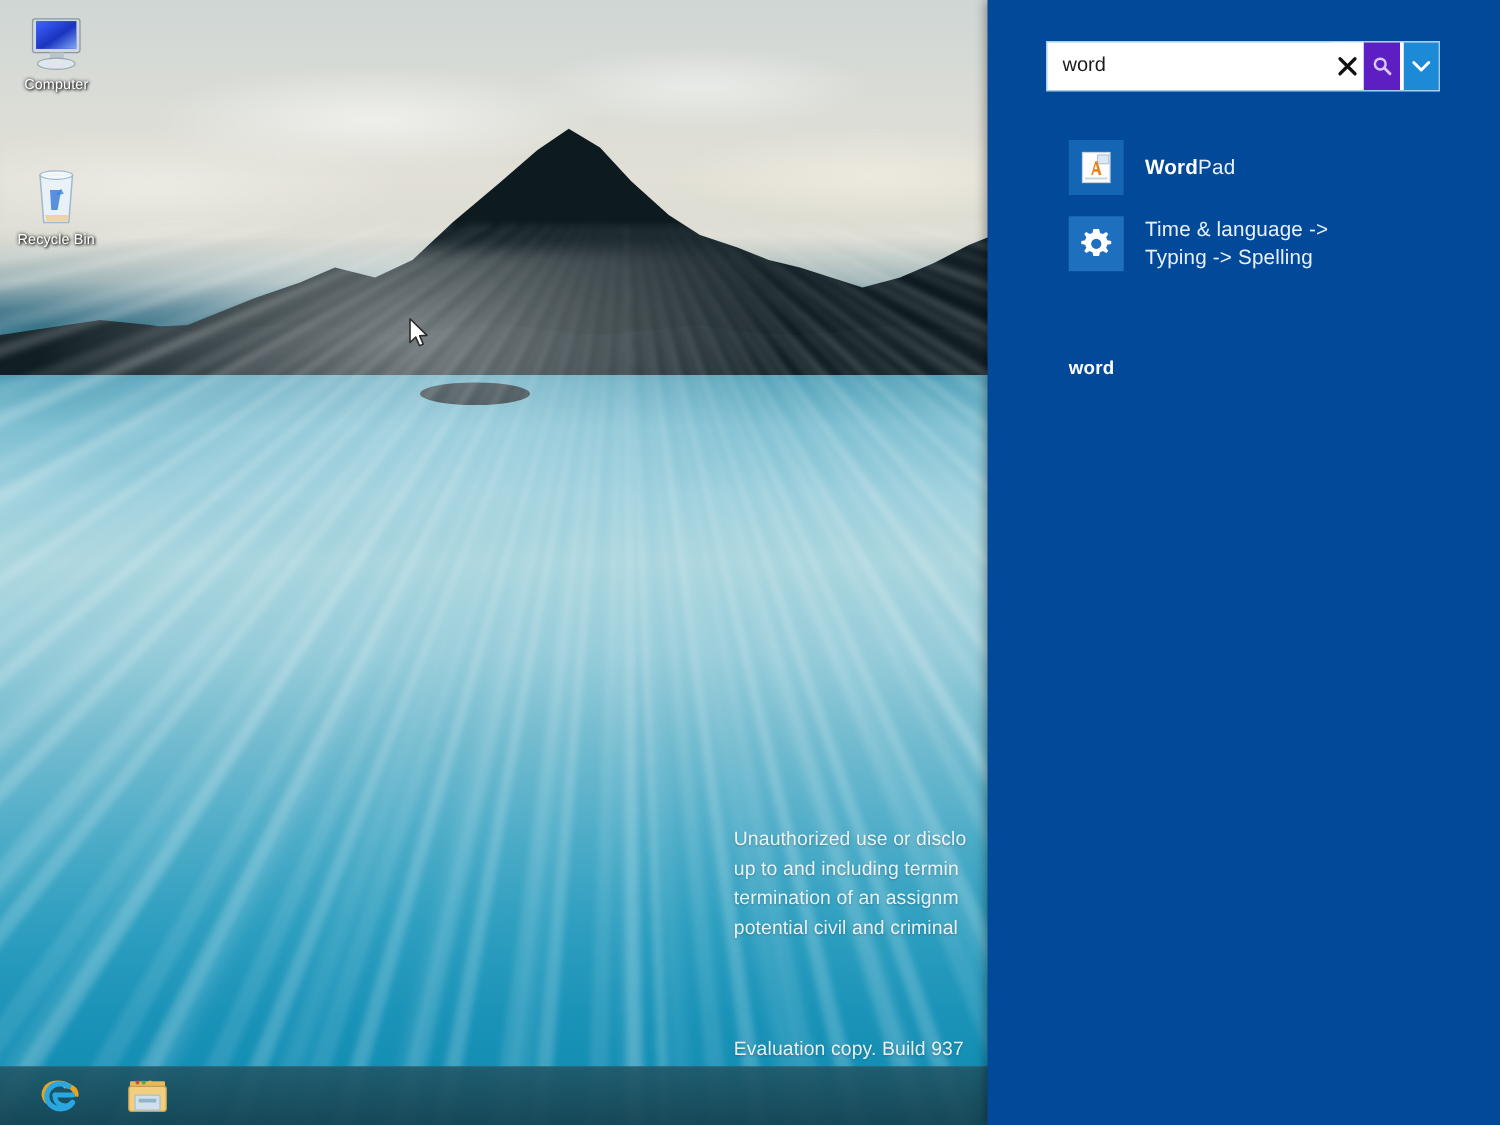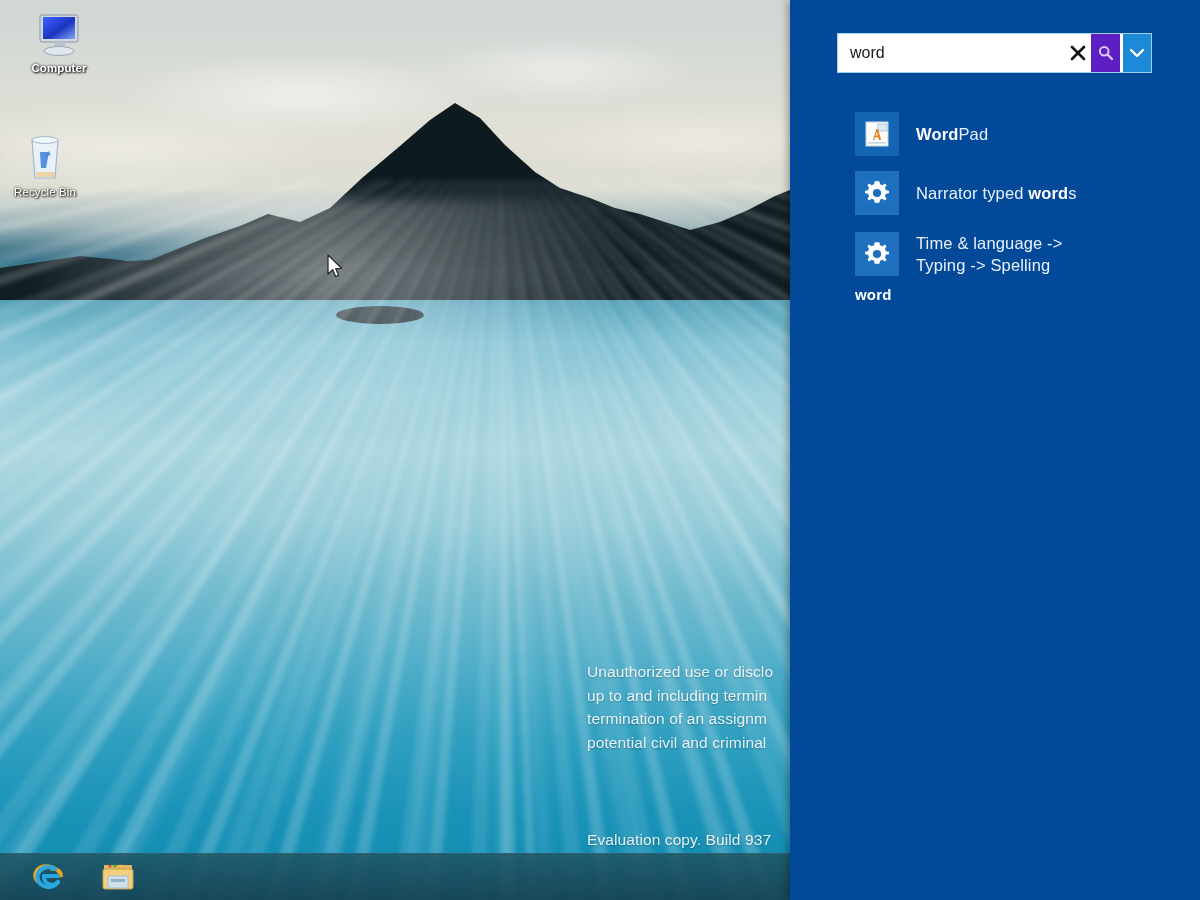--- a/index.html
+++ b/index.html
@@ -108,21 +108,21 @@
     justify-content: center;
   }
   .desk-icon .caption {
     margin-top: 4px;
     font-size: 11.5px;
     color: #ffffff;
     text-shadow: 0 0 3px rgba(0,0,0,0.95), 1px 1px 2px rgba(0,0,0,0.9);
     line-height: 13px;
     letter-spacing: .1px;
   }
-  #icon-computer { left: 17px; top: 6px; font-weight: bold; }
+  #icon-computer { left: 3px; top: 6px; }
   #icon-recycle  { left: 3px; top: 130px; text-align: center; }
 
   
   .taskbar {
     position: absolute;
     left: 0; bottom: 0;
     width: 1200px; height: 47px;
     background: linear-gradient(180deg, rgba(30,86,102,0.88), rgba(22,66,80,0.92));
     border-top: 1px solid rgba(255,255,255,0.12);
     display: flex;
@@ -375,36 +375,20 @@
             <path d="M11,21 L14.2,10 L16,10 L19.2,21 L17,21 L16.3,18.3 L13,18.3 L12.3,21 Z
                      M13.5,16.4 L15.8,16.4 L14.7,12.4 Z" fill="#e8821e"></path>
             <rect x="6" y="23" width="18" height="1.6" fill="#c9d6e2"></rect>
           </svg>
         </div>
         <div class="result-label">
           <b>Word</b><span>Pad</span>
         </div>
       </div>
 
-      <div class="result-row">
-        <div class="tile">
-          <svg width="30" height="30" viewBox="0 0 30 30">
-            <path fill="#ffffff" d="M15,3.2 l2.3,0 l0.7,3.1 a8.7,8.7 0 0 1 2.3,0.95 l2.7,-1.7 l1.6,1.6
-              l-1.7,2.7 a8.7,8.7 0 0 1 0.95,2.3 l3.1,0.7 l0,2.3 l-3.1,0.7 a8.7,8.7 0 0 1 -0.95,2.3
-              l1.7,2.7 l-1.6,1.6 l-2.7,-1.7 a8.7,8.7 0 0 1 -2.3,0.95 l-0.7,3.1 l-2.3,0 l-2.3,0
-              l-0.7,-3.1 a8.7,8.7 0 0 1 -2.3,-0.95 l-2.7,1.7 l-1.6,-1.6 l1.7,-2.7
-              a8.7,8.7 0 0 1 -0.95,-2.3 l-3.1,-0.7 l0,-2.3 l3.1,-0.7 a8.7,8.7 0 0 1 0.95,-2.3
-              l-1.7,-2.7 l1.6,-1.6 l2.7,1.7 a8.7,8.7 0 0 1 2.3,-0.95 l0.7,-3.1 Z"></path>
-            <circle cx="15" cy="15" r="4.1" fill="#1f6fbf"></circle>
-          </svg>
-        </div>
-        <div class="result-label">
-          <span>Narrator typed </span><b>word</b><span>s</span>
-        </div>
-      </div>
 
       <div class="result-row two-line">
         <div class="tile">
           <svg width="30" height="30" viewBox="0 0 30 30">
             <path fill="#ffffff" d="M15,3.2 l2.3,0 l0.7,3.1 a8.7,8.7 0 0 1 2.3,0.95 l2.7,-1.7 l1.6,1.6
               l-1.7,2.7 a8.7,8.7 0 0 1 0.95,2.3 l3.1,0.7 l0,2.3 l-3.1,0.7 a8.7,8.7 0 0 1 -0.95,2.3
               l1.7,2.7 l-1.6,1.6 l-2.7,-1.7 a8.7,8.7 0 0 1 -2.3,0.95 l-0.7,3.1 l-2.3,0 l-2.3,0
               l-0.7,-3.1 a8.7,8.7 0 0 1 -2.3,-0.95 l-2.7,1.7 l-1.6,-1.6 l1.7,-2.7
               a8.7,8.7 0 0 1 -0.95,-2.3 l-3.1,-0.7 l0,-2.3 l3.1,-0.7 a8.7,8.7 0 0 1 0.95,-2.3
               l-1.7,-2.7 l1.6,-1.6 l2.7,1.7 a8.7,8.7 0 0 1 2.3,-0.95 l0.7,-3.1 Z"></path>

